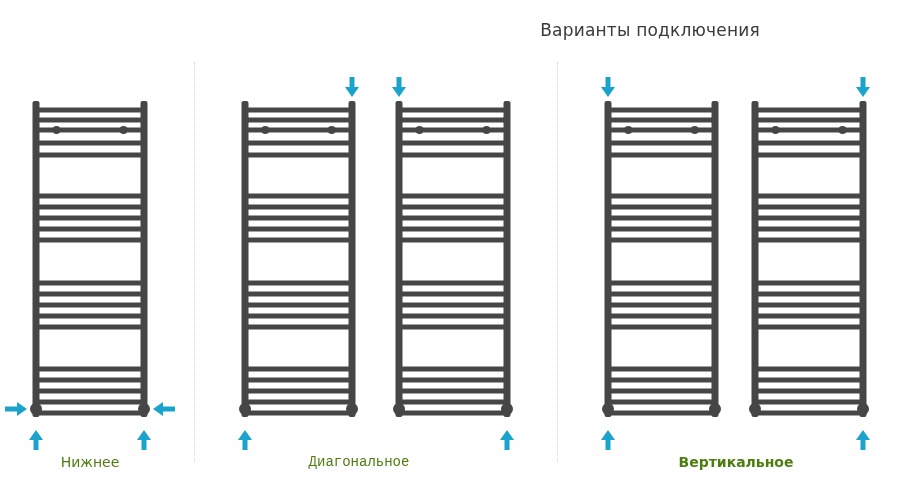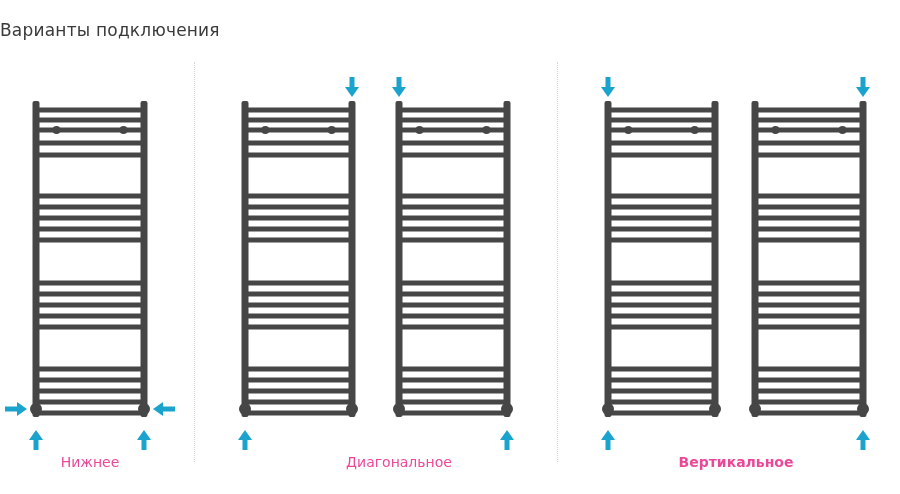--- a/index.html
+++ b/index.html
@@ -1,22 +1,22 @@
 <!DOCTYPE html>
 <html><head>
 <meta charset="utf-8">
 <style>
   html, body { margin: 0; padding: 0; background: #ffffff; }
   body { width: 900px; height: 494px; position: relative; overflow: hidden;
          font-family: "DejaVu Sans", "Liberation Sans", sans-serif; }
-  #title { position: absolute; top: 20px; left: 0; width: 760px; text-align: left;
+  #title { position: absolute; top: 20px; left: 0; width: 760px; text-align: right;
            font-size: 17px; color: #3a3a3a; letter-spacing: 0.2px; }
   .divider { position: absolute; top: 62px; height: 400px; width: 0;
              border-left: 1px dotted #d6d6d6; }
-  .caption { position: absolute; top: 454px; font-size: 14px; color: #ec4899;
+  .caption { position: absolute; top: 454px; font-size: 14px; color: #4d7c0f;
              text-align: left; transform: translateX(-50%); white-space: nowrap; }
   svg#stage { position: absolute; left: 0; top: 0; }
 </style>
 </head>
 <body>
 
 <div id="title">Варианты подключения</div>
 
 <div class="divider" style="left: 194px;"></div>
 <div class="divider" style="left: 557px;"></div>
@@ -206,14 +206,14 @@
       <rect x="860.5" y="77" width="5" height="11"></rect>
       <polygon points="856,87 870,87 863,97"></polygon>
     </g>
     <g fill="#1aa3cc">
       <rect x="860.5" y="439" width="5" height="11"></rect>
       <polygon points="856,440 870,440 863,430"></polygon>
     </g>
   </svg>
 
 <div class="caption" style="left: 90px;">Нижнее</div>
-<div class="caption" style="left: 399px;">Диагональное</div>
+<div class="caption" style="left: 359px; font-family: Liberation Mono, monospace;">Диагональное</div>
 <div class="caption" style="left: 736px; font-weight: bold;">Вертикальное</div>
 
 </body></html>

